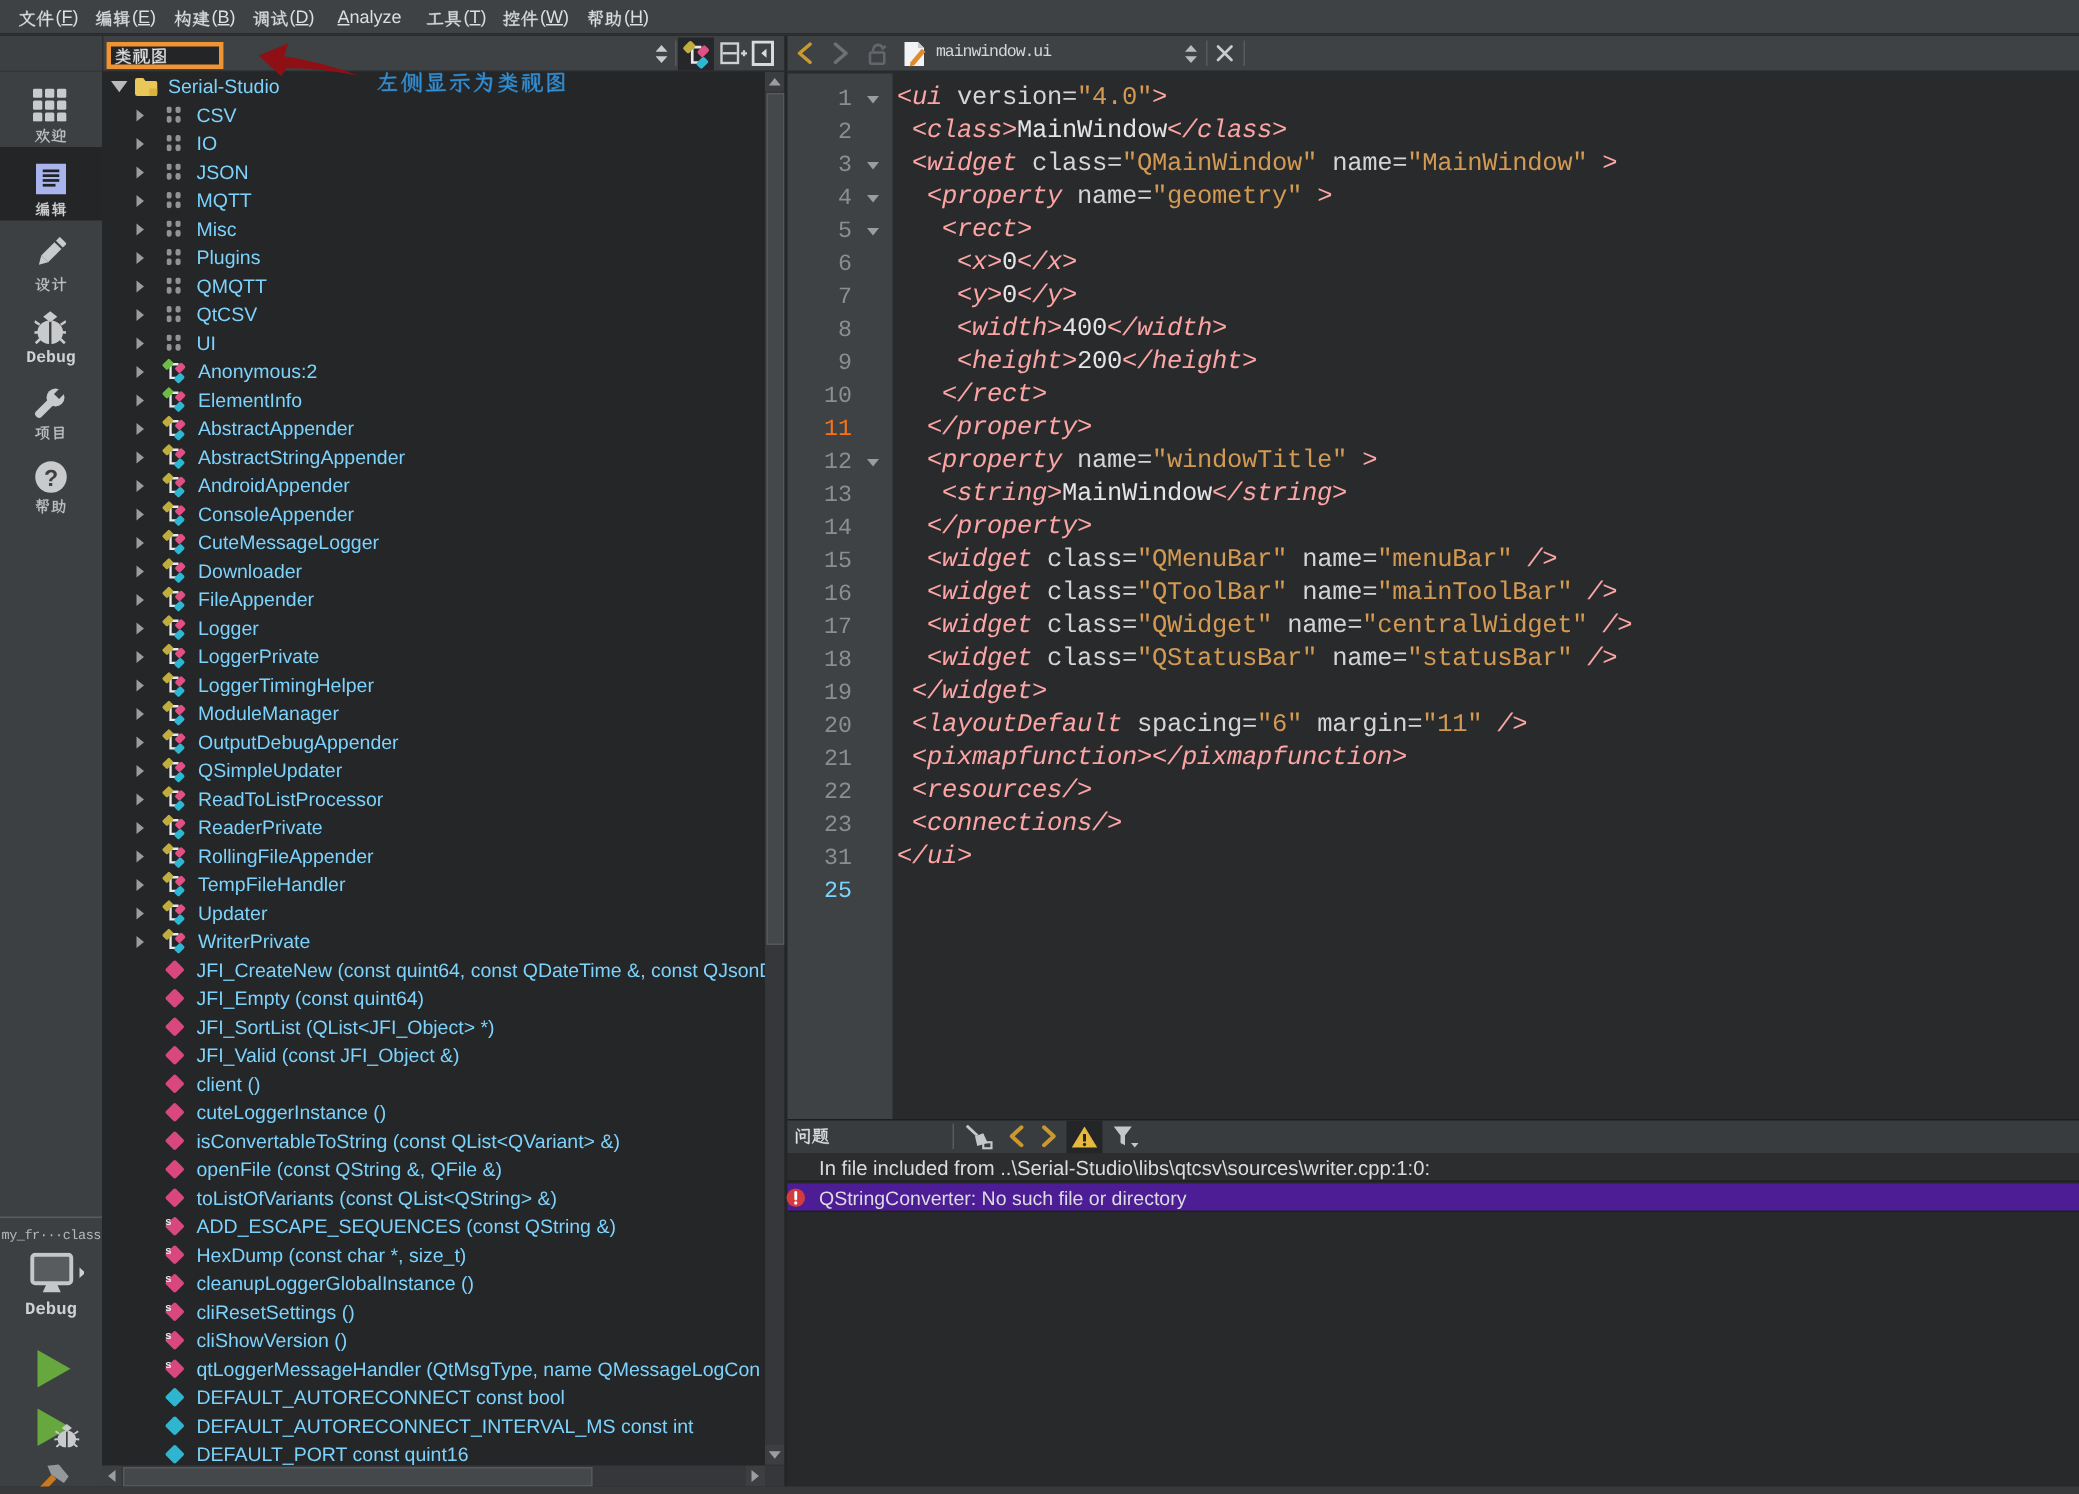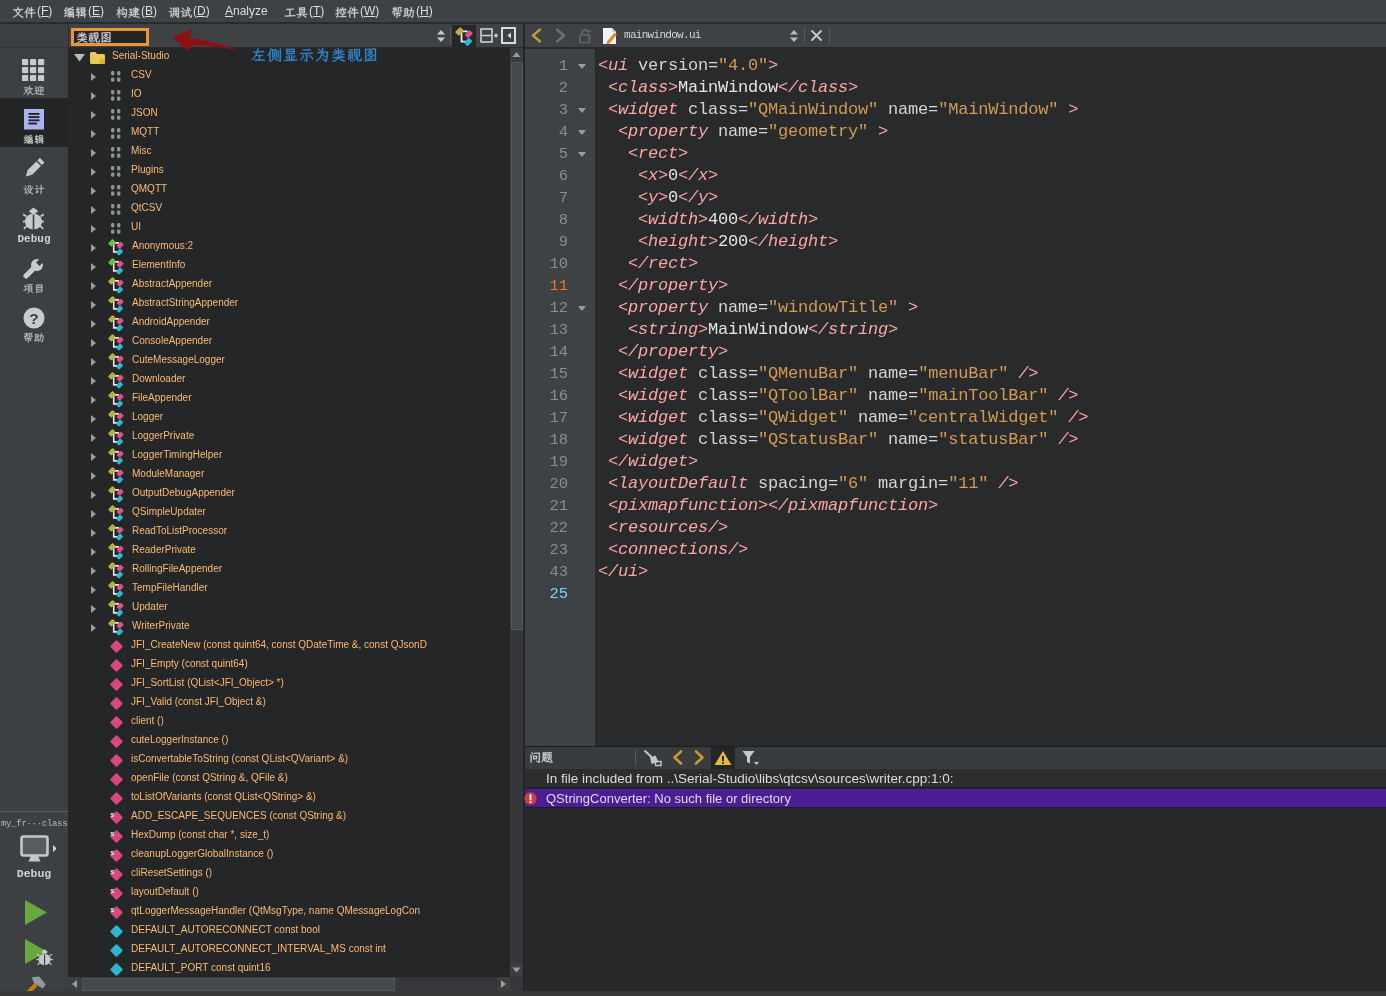--- a/index.html
+++ b/index.html
@@ -6,21 +6,21 @@
 .abs{position:absolute}
 #menubar{position:absolute;left:0;top:0;width:1386px;height:23px;background:#3e4244;border-bottom:1px solid #292a2c}
 .mi{position:absolute;top:4px;height:16px;color:#dcdee0;font-size:12px;white-space:pre}
 #modebar{position:absolute;left:0;top:24px;width:68px;height:967px;background:#3d4042}
 .mode{position:absolute;left:0;width:68px;height:49.5px;text-align:center}
 .mode.sel{background:#242527}
 .mlabel{position:absolute;width:68px;text-align:center;color:#cfd1d3;font-size:11px;top:31px;font-family:"Liberation Mono",monospace;font-weight:bold}
 #sidetb{position:absolute;left:68px;top:24px;width:455px;height:24px;background:#3e4244;border-bottom:1px solid #292a2c;border-left:1px solid #2c2d2f}
 #tree{position:absolute;left:68px;top:48px;width:442px;height:929px;background:#242628;overflow:hidden}
 .trow{position:absolute;left:68px;width:442px;height:19px;overflow:hidden;white-space:nowrap}
-.tlabel{position:absolute;top:2px;font-size:10px;color:#fdba74}
+.tlabel{position:absolute;top:2px;font-size:13px;color:#7dd3fc}
 .exp{position:absolute;top:5.5px;width:0;height:0;border-left:5px solid #9a9da0;border-top:4.5px solid transparent;border-bottom:4.5px solid transparent}
 #vscroll{position:absolute;left:510px;top:48px;width:13px;height:929px;background:#35373a}
 #hscroll{position:absolute;left:68px;top:977px;width:442px;height:14px;background:#35373a}
 #vsep{position:absolute;left:523px;top:24px;width:2px;height:967px;background:#232527}
 #navbar{position:absolute;left:525px;top:24px;width:861px;height:24px;background:#3e4244;border-bottom:1px solid #292a2c}
 #editor{position:absolute;left:525px;top:49px;width:861px;height:697px;background:#292a2c}
 #gutter{position:absolute;left:525px;top:49px;width:70px;height:697px;background:#3e4245}
 .ln{position:absolute;width:43px;text-align:right;color:#95989b;font-family:"Liberation Mono",monospace;font-size:15.5px;height:22px;line-height:22px}
 .fold{position:absolute;left:53px;width:0;height:0;border-top:5.5px solid #9a9da0;border-left:4.5px solid transparent;border-right:4.5px solid transparent}
 .cl{position:absolute;left:73px;height:22px;line-height:22px;font-family:"Liberation Mono",monospace;font-size:17px;letter-spacing:-0.2px;white-space:pre;color:#d4d4d4}
@@ -711,21 +711,21 @@
 <svg class="abs" style="left:110px;top:868px;" width="14" height="14" viewBox="0 0 14 14">
     <rect x="-4.7" y="-4.7" width="9.4" height="9.4" rx="1.4" fill="#d8487f" transform="translate(6.5,6.5) rotate(-45)"></rect>
     <text x="0.2" y="5.8" font-size="7.5" font-weight="bold" fill="#e6e8ea" font-family="Liberation Sans">s</text>
   </svg>
 <div class="tlabel" style="left:131px;top:867px">cliResetSettings ()</div>
 <div class="trow" style="top:884px"></div>
 <svg class="abs" style="left:110px;top:887px;" width="14" height="14" viewBox="0 0 14 14">
     <rect x="-4.7" y="-4.7" width="9.4" height="9.4" rx="1.4" fill="#d8487f" transform="translate(6.5,6.5) rotate(-45)"></rect>
     <text x="0.2" y="5.8" font-size="7.5" font-weight="bold" fill="#e6e8ea" font-family="Liberation Sans">s</text>
   </svg>
-<div class="tlabel" style="left:131px;top:886px">layoutDefault ()</div>
+<div class="tlabel" style="left:131px;top:886px">cliShowVersion ()</div>
 <div class="trow" style="top:903px"></div>
 <svg class="abs" style="left:110px;top:906px;" width="14" height="14" viewBox="0 0 14 14">
     <rect x="-4.7" y="-4.7" width="9.4" height="9.4" rx="1.4" fill="#d8487f" transform="translate(6.5,6.5) rotate(-45)"></rect>
     <text x="0.2" y="5.8" font-size="7.5" font-weight="bold" fill="#e6e8ea" font-family="Liberation Sans">s</text>
   </svg>
 <div class="tlabel" style="left:131px;top:905px">qtLoggerMessageHandler (QtMsgType, name QMessageLogCon</div>
 <div class="trow" style="top:922px"></div>
 <svg class="abs" style="left:110px;top:925px;" width="14" height="14" viewBox="0 0 14 14">
     <rect x="-4.7" y="-4.7" width="9.4" height="9.4" rx="1.4" fill="#2fb5cf" transform="translate(6.5,6.5) rotate(-45)"></rect>
   </svg>
@@ -834,21 +834,21 @@
 <div class="ln" style="left:525px;top:451px;color:#8b8e91">19</div>
 <div class="cl" style="left:598px;top:451px"> <i>&lt;/widget&gt;</i></div>
 <div class="ln" style="left:525px;top:473px;color:#8b8e91">20</div>
 <div class="cl" style="left:598px;top:473px"> <i>&lt;layoutDefault</i> <span class="a">spacing=</span><span class="v">"6"</span> <span class="a">margin=</span><span class="v">"11"</span> <i>/&gt;</i></div>
 <div class="ln" style="left:525px;top:495px;color:#8b8e91">21</div>
 <div class="cl" style="left:598px;top:495px"> <i>&lt;pixmapfunction&gt;&lt;/pixmapfunction&gt;</i></div>
 <div class="ln" style="left:525px;top:517px;color:#8b8e91">22</div>
 <div class="cl" style="left:598px;top:517px"> <i>&lt;resources/&gt;</i></div>
 <div class="ln" style="left:525px;top:539px;color:#8b8e91">23</div>
 <div class="cl" style="left:598px;top:539px"> <i>&lt;connections/&gt;</i></div>
-<div class="ln" style="left:525px;top:561px;color:#8b8e91">43</div>
+<div class="ln" style="left:525px;top:561px;color:#8b8e91">31</div>
 <div class="cl" style="left:598px;top:561px"><i>&lt;/ui&gt;</i></div>
 <div class="ln" style="left:525px;top:583px;color:#7dd3fc">25</div>
 <div id="issues">
     <div id="ihdr"></div>
   </div>
 <svg style="position:absolute;left:529px;top:751px;color:#e4e6e8;overflow:visible" width="26" height="16">
     <use href="#u95ee" transform="translate(0.0,10.6) scale(0.01200,-0.01200)"></use>
     <use href="#u9898" transform="translate(12.0,10.6) scale(0.01200,-0.01200)"></use>
   </svg>
 <div class="abs" style="left:635px;top:749px;width:1px;height:17px;background:#565a5c"></div>

